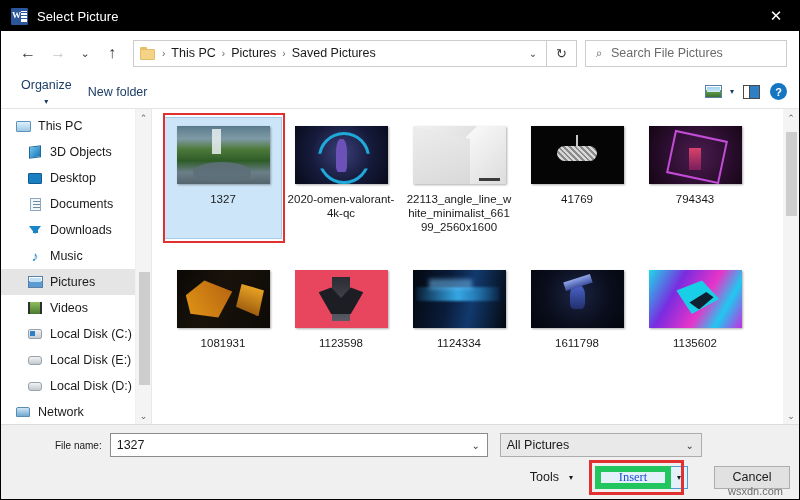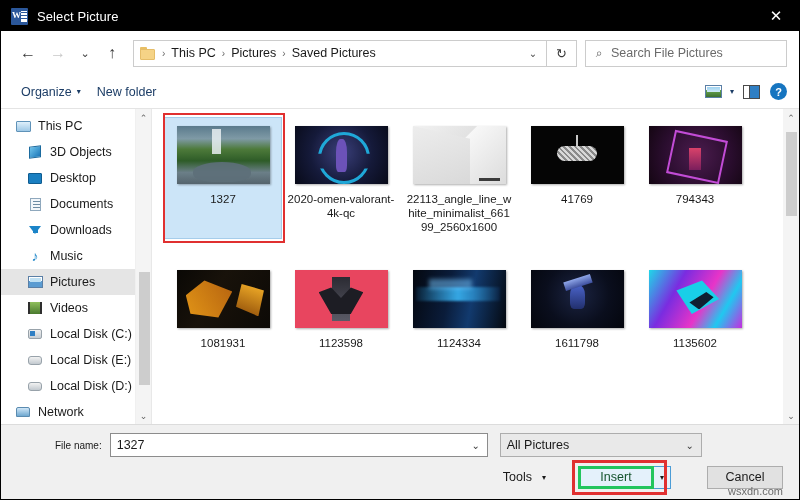--- a/index.html
+++ b/index.html
@@ -113,21 +113,21 @@
   .search-ph { font-size: 12.5px; color: #6a6a6a; }
 
   
   .cmdbar {
     height: 34px; flex: 0 0 34px; background: #ffffff;
     display: flex; align-items: center; padding: 0 12px;
     border-bottom: 1px solid #e4e4e4;
   }
   .cmd {
     font-size: 12.5px; color: #1c3d66; padding: 4px 8px;
-    cursor: pointer; display: flex; align-items: center; gap: 5px;
+    cursor: pointer; display: flex; align-items: center; gap: 5px; flex-direction: column;
   }
   .cmd .caret { font-size: 8px; color: #1c3d66; }
   .cmd-spacer { flex: 1; }
   .viewicon {
     width: 22px; height: 18px; cursor: pointer; position: relative;
     display: flex; align-items: center; justify-content: center;
   }
   .pic-icon {
     width: 17px; height: 13px; border: 1px solid #5a7fa6; background: #fff;
     position: relative; overflow: hidden;
@@ -296,32 +296,32 @@
   }
   .ftype {
     width: 202px; height: 24px; margin-left: 12px; background: #e9e9e9;
     border: 1px solid #adadad; display: flex; align-items: center;
     padding: 0 2px 0 6px; cursor: pointer;
   }
   .ftype .val { font-size: 12.5px; color: #1a1a1a; flex: 1; }
 
   .btn-row {
     display: flex; align-items: center; justify-content: flex-end;
-    height: 32px; padding-right: 16px; gap: 10px; margin-top: 2px;
+    height: 32px; padding-right: 9px; gap: 0; margin-top: 2px;
   }
   .tools-btn {
     font-size: 12.5px; color: #1a1a1a; display: flex; align-items: center;
     gap: 10px; cursor: pointer; padding: 5px 8px; margin-right: 14px;
   }
   .tools-btn .caret { font-size: 8px; }
   .insert-wrap { position: relative; display: flex; }
   .insert-btn {
-    width: 76px; height: 23px; background: #e4f1fb; border: 3px solid #22c55e;
-    font-size: 12.5px; color: #14532d; display: flex;
-    align-items: center; justify-content: center; cursor: pointer;
+    width: 76px; height: 23px; background: #e4f1fb; border: 6px solid #22c55e;
+    font-size: 12.5px; color: #1d4ed8; display: flex;
+    align-items: center; justify-content: center; cursor: pointer; font-family: Liberation Serif, serif;
   }
   .insert-caret {
     width: 17px; height: 23px; background: #e4f1fb; border: 1px solid #4b9cd6;
     border-left: none; display: flex; align-items: center; justify-content: center;
     font-size: 8px; color: #1a1a1a; cursor: pointer;
   }
   .red-box {
     position: absolute; left: -6px; top: -6px; width: 95px; height: 35px;
     border: 3px solid #e03030; pointer-events: none;
   }

